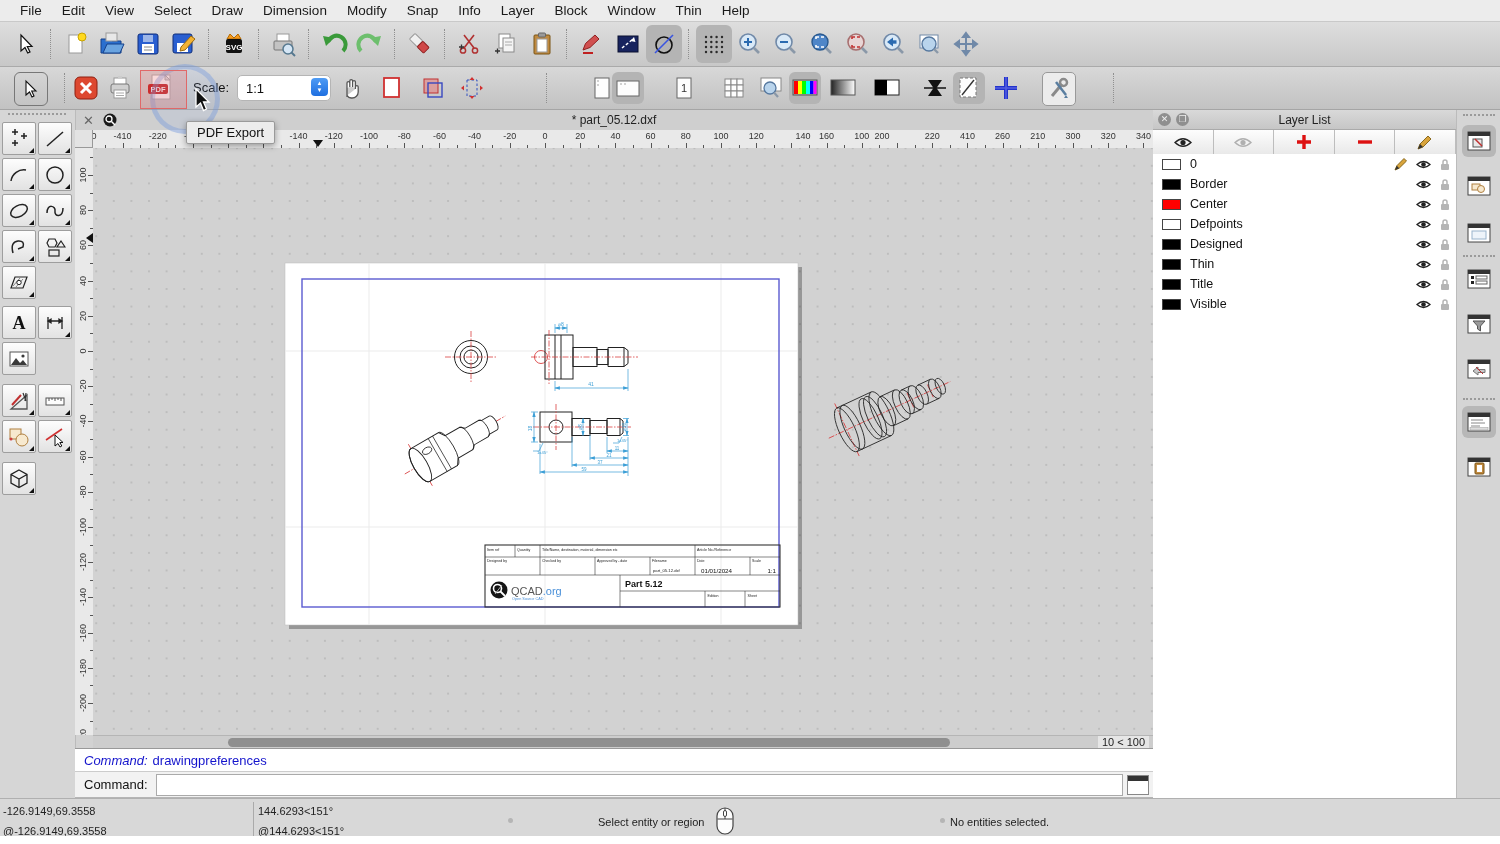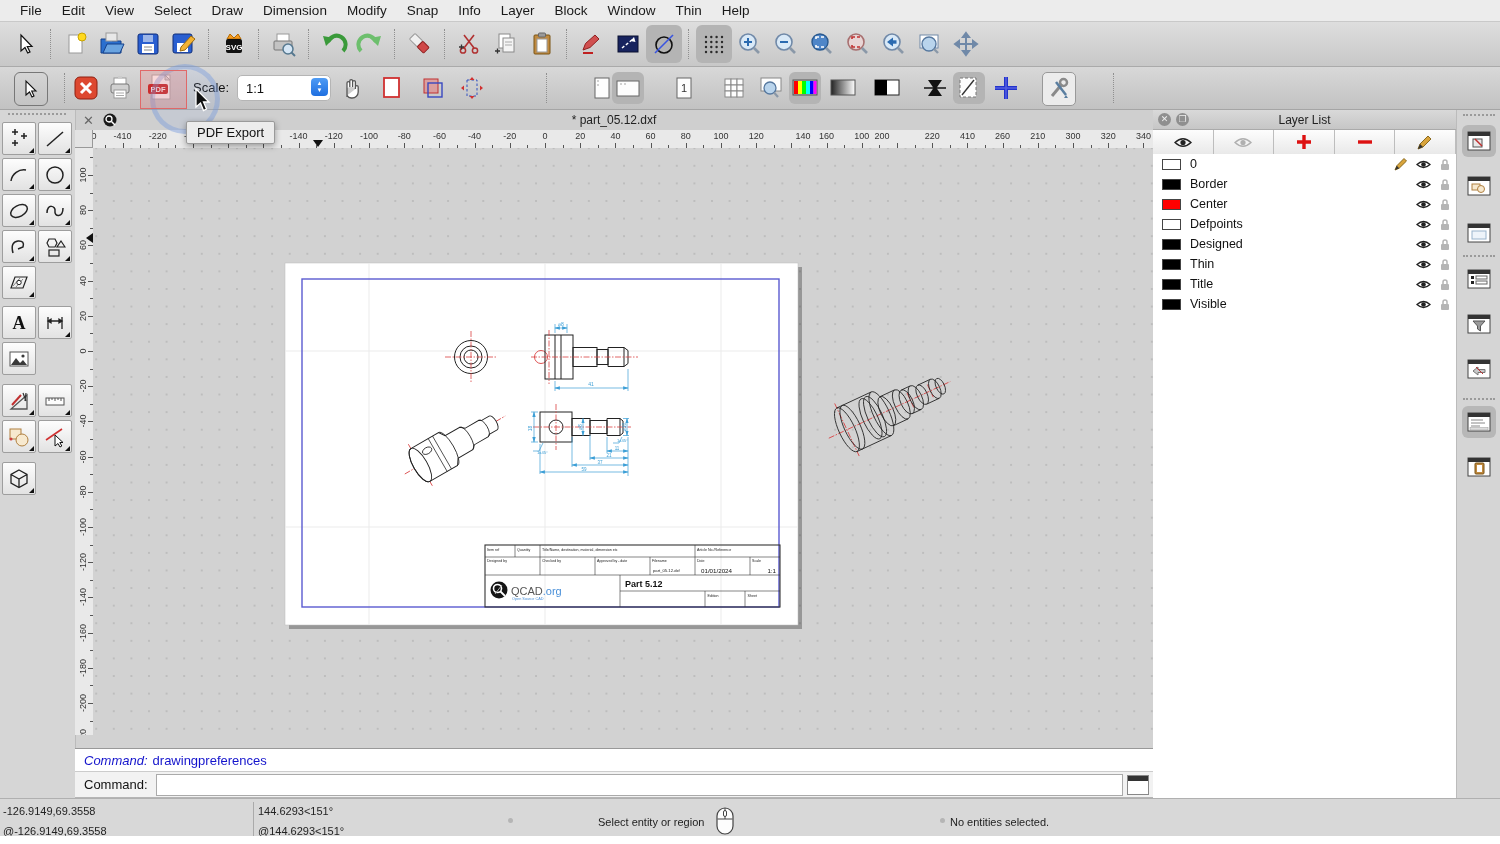--- a/index.html
+++ b/index.html
@@ -899,20 +899,24 @@
           <ellipse cx="41" cy="0" rx="5" ry="10.5"></ellipse>
             <ellipse cx="55" cy="0" rx="5" ry="10.5"></ellipse>
           <line x1="41" y1="-10.5" x2="55" y2="-10.5"></line>
             <line x1="41" y1="10.5" x2="55" y2="10.5"></line>
           <ellipse cx="61" cy="0" rx="4.2" ry="8.5"></ellipse>
         </g>
       </g>
     </svg>
   </div>
 
+  <div id="scrollrow">
+    <div id="hthumb"></div>
+    <div id="grid-status">10 &lt; 100</div>
+  </div>
 
   <div id="lheader">
     <div class="circbtn">✕</div>
     <div class="circbtn">❐</div>
     <span id="ltitle">Layer List</span>
   </div>
   <div id="ltoolbar">
     <div class="ltb">
         <svg width="18" height="13">
           <path d="M1,6.5 Q9,-1 17,6.5 Q9,14 1,6.5 Z" fill="none" stroke="#222" stroke-width="1.4"></path>

